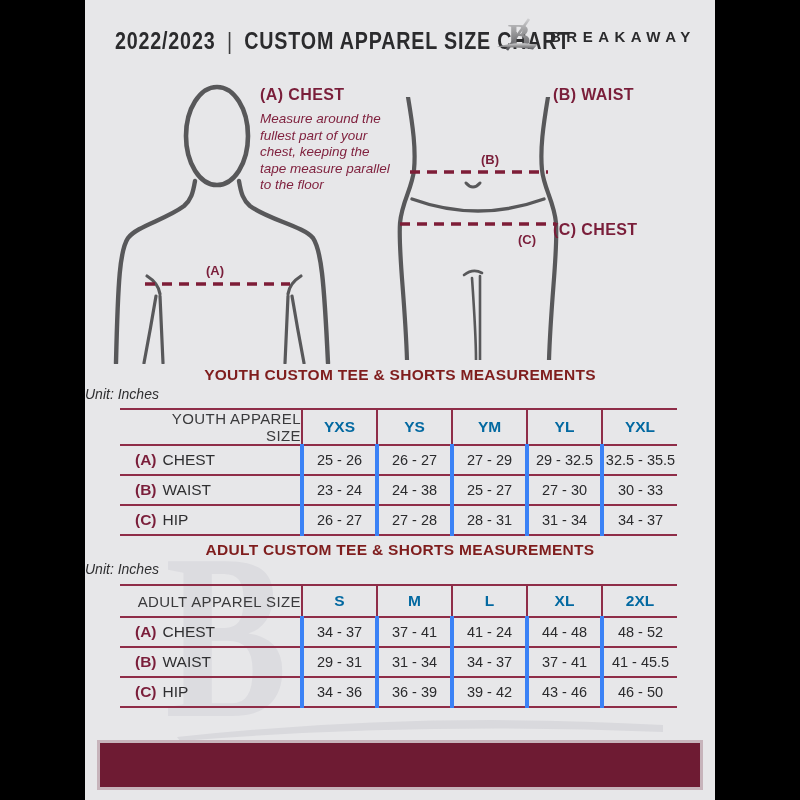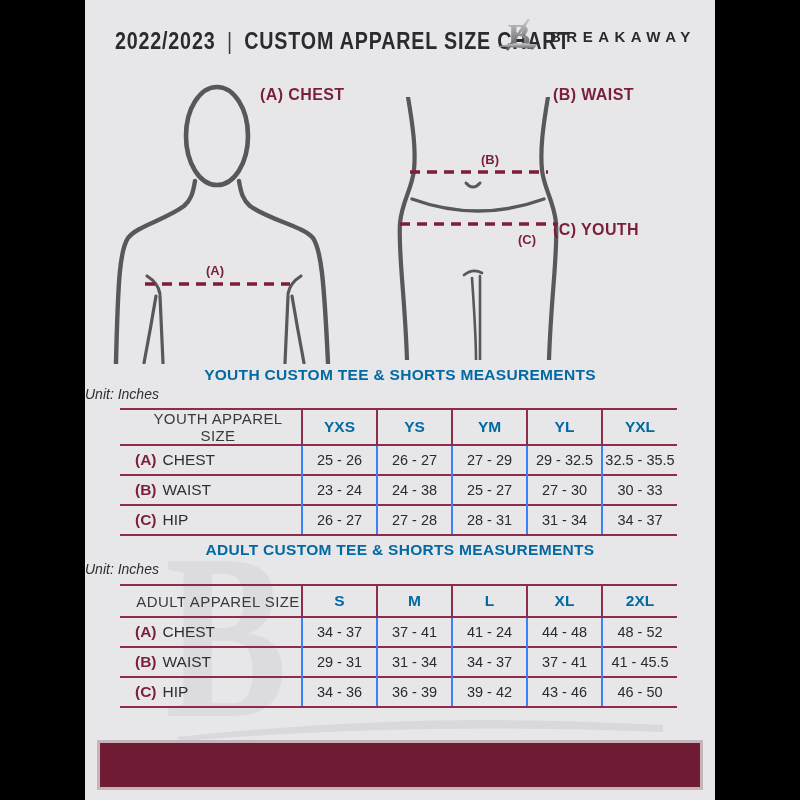--- a/index.html
+++ b/index.html
@@ -39,42 +39,42 @@
     white-space:pre-line;
   }
   .note-chest{left:175px;top:86px;width:170px;}
   .note-waist{left:468px;top:86px;width:162px;}
   .note-hips{left:468px;top:221px;width:164px;}
   .marker{font-size:13px;font-weight:bold;fill:#7a1e3a;font-family:"Liberation Sans",sans-serif;}
 
   
   .section-title{
     position:absolute;left:0;width:100%;text-align:center;z-index:2;
-    font-size:15.5px;font-weight:bold;color:#0369a1;letter-spacing:.3px;
+    font-size:15.5px;font-weight:bold;color:#7f1d1d;letter-spacing:.3px;
   }
   .unit-line{
     position:absolute;left:0;width:100%;text-align:left;z-index:2;
     font-size:14px;font-style:italic;color:#2f2f31;
   }
   .t-youth-title{top:366px;} .t-youth-unit{top:386px;}
   .t-adult-title{top:541px;} .t-adult-unit{top:561px;}
 
   .size-table{
     position:absolute;left:35px;width:557px;z-index:2;
     border-collapse:collapse;table-layout:fixed;background:transparent;
   }
   .tbl-youth{top:408px;} .tbl-adult{top:584px;}
   .size-table tr{height:30px;}
   .size-table thead tr{height:32px;}
   .size-table th,.size-table td{border-top:2px solid #8f2d48;padding:0;}
   .size-table tbody tr:last-child th,.size-table tbody tr:last-child td{border-bottom:2px solid #8f2d48;}
   .size-table thead th:nth-child(n+2){border-left:2px solid #8f2d48;}
-  .size-table tbody td{border-left:2px solid #3b82f6;}
+  .size-table tbody td{border-left:4px solid #3b82f6;}
   .size-table thead th:first-child{
-    text-align:center;padding-left:15px;font-size:15px;font-weight:normal;
+    text-align:right;padding-left:15px;font-size:15px;font-weight:normal;
     color:#3a3a3c;letter-spacing:.4px;
   }
   .size-table thead th{font-size:15.5px;font-weight:bold;color:#0369a1;}
   .size-table tbody th{
     text-align:left;padding-left:15px;font-size:15.5px;font-weight:normal;color:#2f2f31;
   }
   .size-table tbody th .prefix{font-weight:bold;color:#7a1e3a;margin-right:6px;}
   .size-table td{text-align:center;font-size:14.5px;color:#2b2b2d;}
 
   
@@ -147,26 +147,31 @@
       <path d="M88,179 C88,210 88,240 88,263" stroke-width="2.6"></path>
     </g>
     <path d="M18,75 L156,75" stroke="#7e1d37" stroke-width="3.4" stroke-dasharray="10 7" fill="none"></path>
     <path d="M8,127 L164,127" stroke="#7e1d37" stroke-width="3.4" stroke-dasharray="10 7" fill="none"></path>
     <text class="marker" x="98" y="67" text-anchor="middle">(B)</text>
     <text class="marker" x="135" y="147" text-anchor="middle">(C)</text>
   </svg>
 
   <div class="note note-chest">
     <h3>(A) CHEST</h3>
+    <p>Measure around the
+fullest part of your
+chest, keeping the
+tape measure parallel
+to the floor</p>
   </div>
   <div class="note note-waist">
     <h3>(B) WAIST</h3>
   </div>
   <div class="note note-hips">
-    <h3>(C) YOUTH</h3>
+    <h3>(C) CHEST</h3>
   </div>
 
   <div class="section-title t-youth-title">YOUTH CUSTOM TEE &amp; SHORTS MEASUREMENTS</div>
   <div class="unit-line t-youth-unit">Unit: Inches</div>
   <table class="size-table tbl-youth">
     <colgroup>
         <col style="width:182px">
         <col span="5">
       </colgroup>
     <thead>

